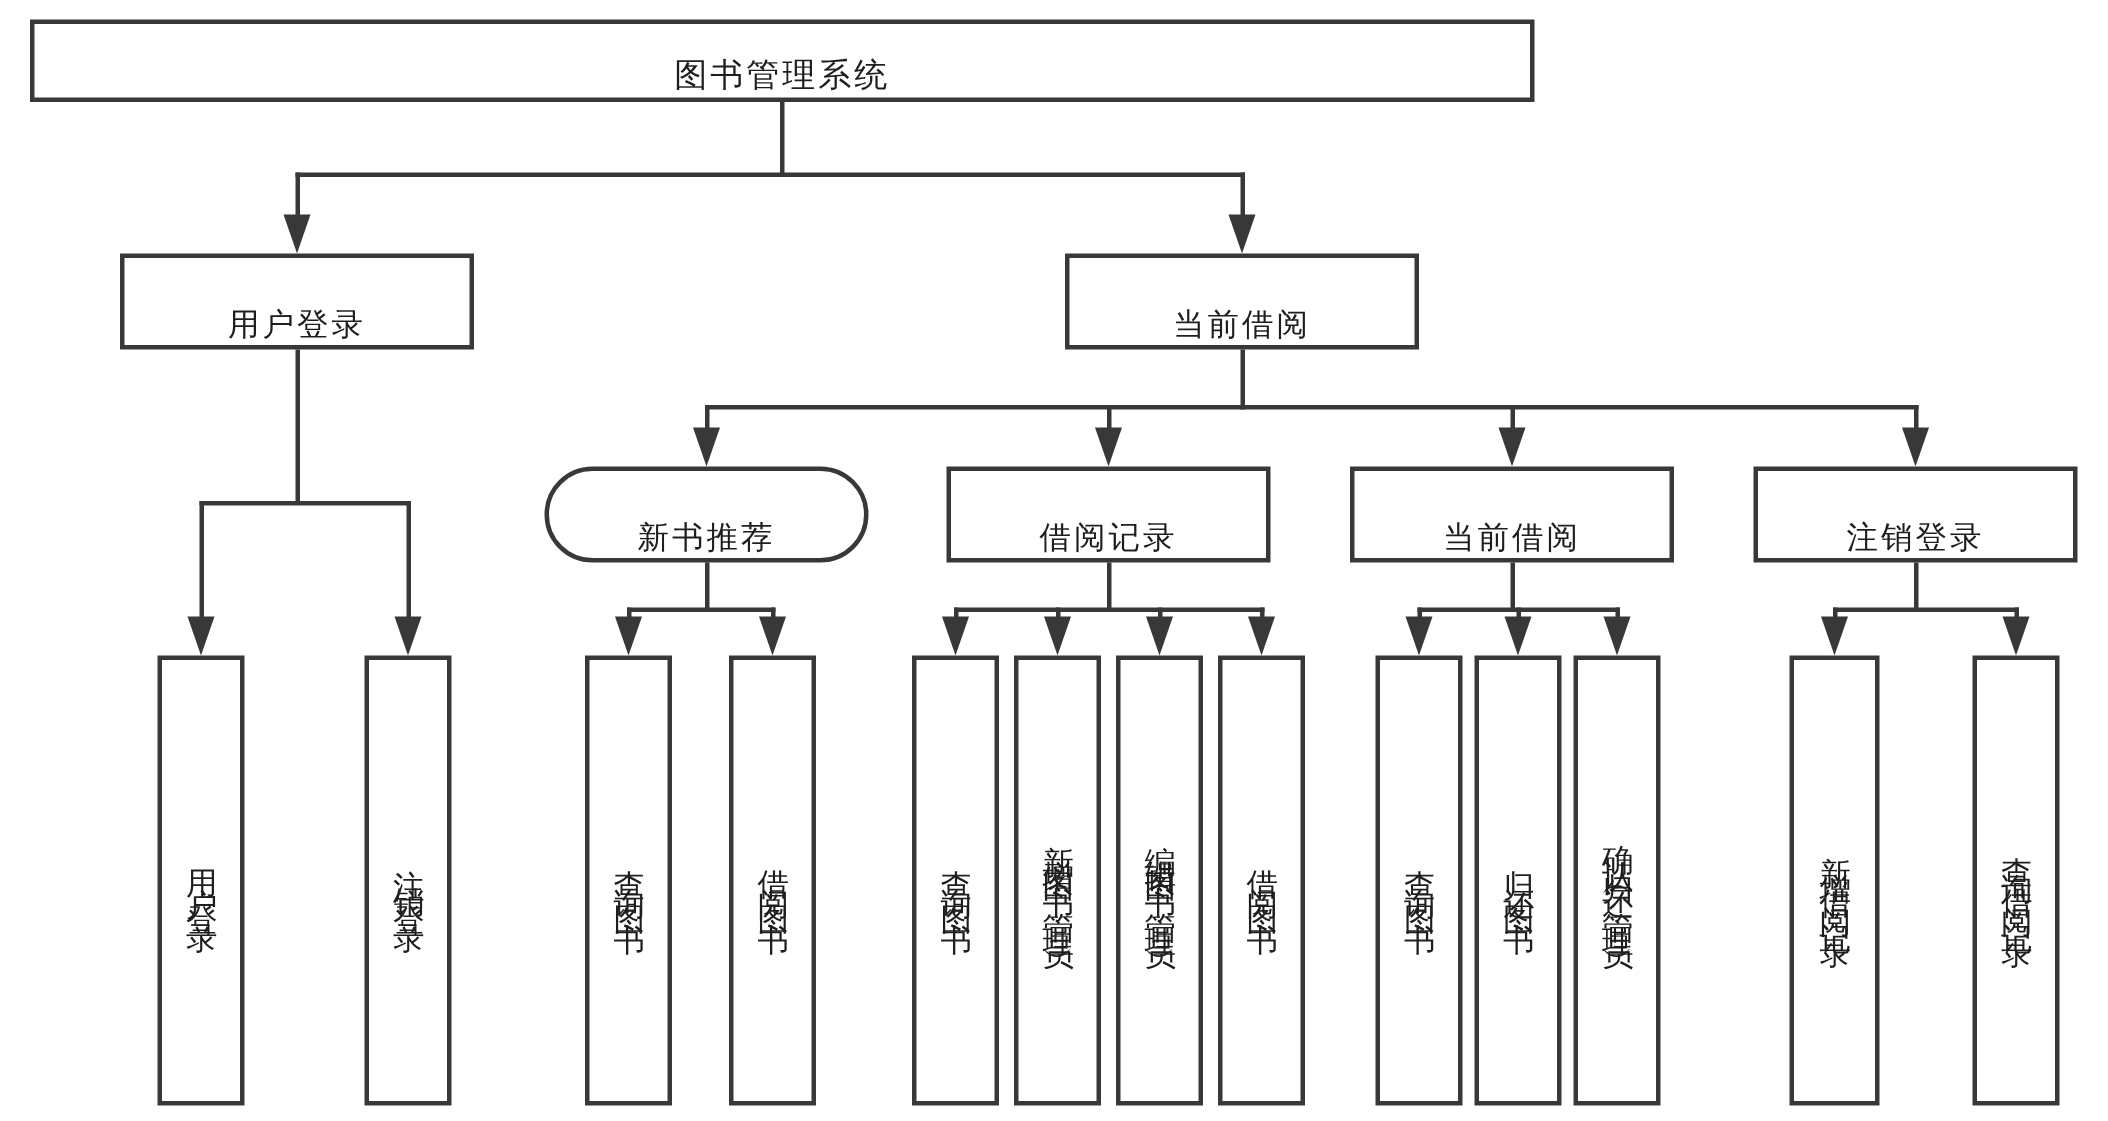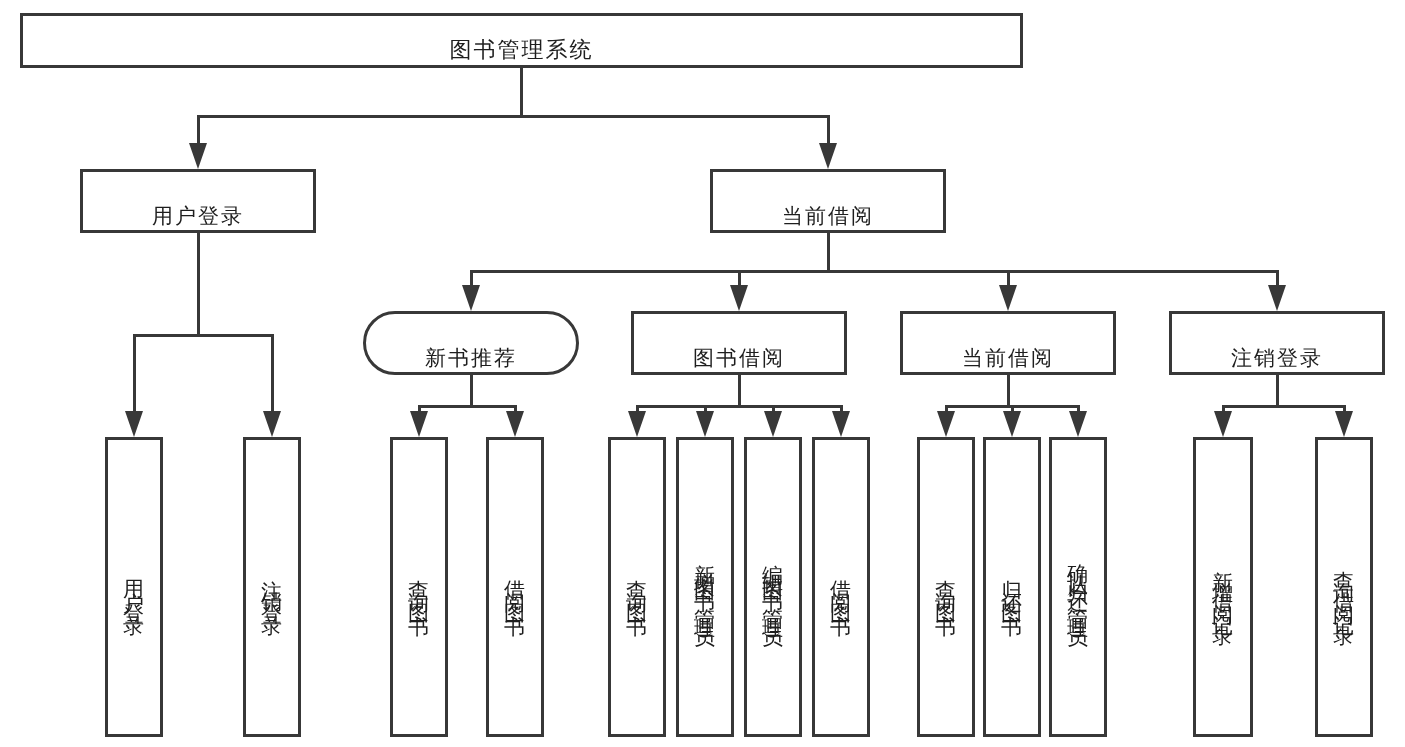--- a/index.html
+++ b/index.html
@@ -97,21 +97,21 @@
   <div class="ah" style="left:730px;top:285px;"></div>
   <div class="vl" style="left:1006.5px;top:270px;height:17px;"></div>
   <div class="ah" style="left:999px;top:285px;"></div>
   <div class="vl" style="left:1275.5px;top:270px;height:17px;"></div>
   <div class="ah" style="left:1268px;top:285px;"></div>
 
   <div class="box lvl-box l3 l3-a">
     <span>新书推荐</span>
   </div>
   <div class="box lvl-box l3 l3-b">
-    <span>图书借阅</span>
+    <span>借阅记录</span>
   </div>
   <div class="box lvl-box l3 l3-c">
     <span>当前借阅</span>
   </div>
   <div class="box lvl-box l3 l3-d">
     <span>注销登录</span>
   </div>
 
   <div class="vl" style="left:469.5px;top:375px;height:33px;"></div>
   <div class="hl" style="left:417.5px;top:405px;width:99px;"></div>

